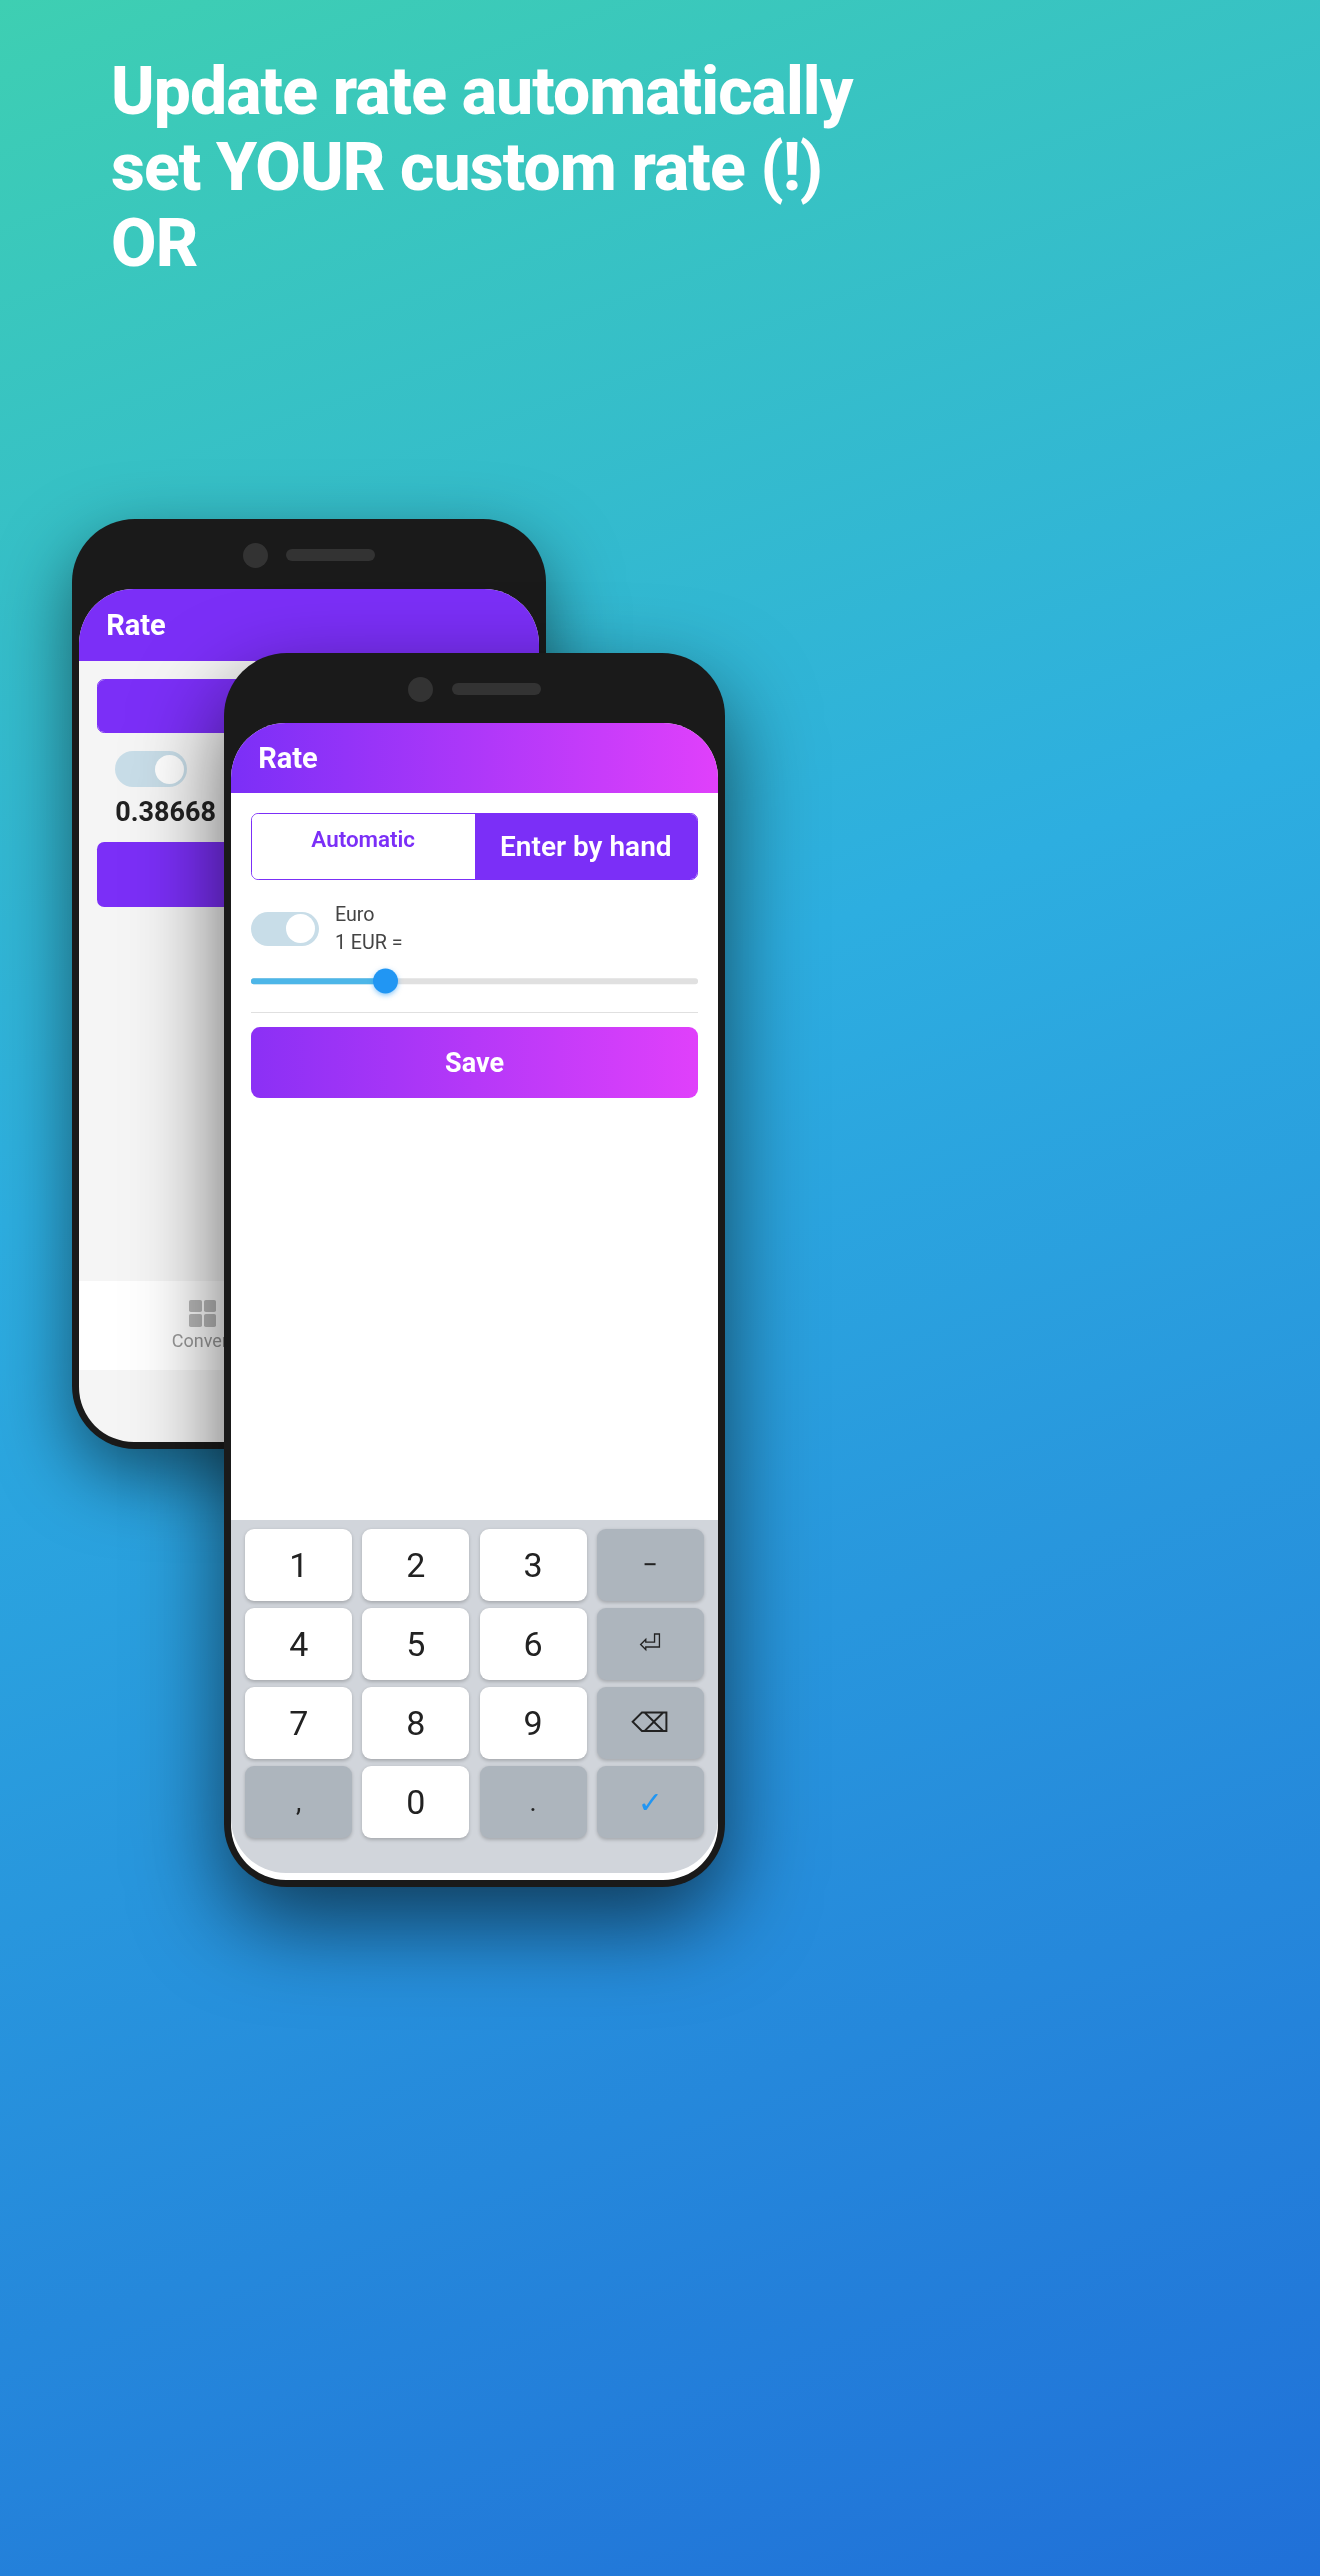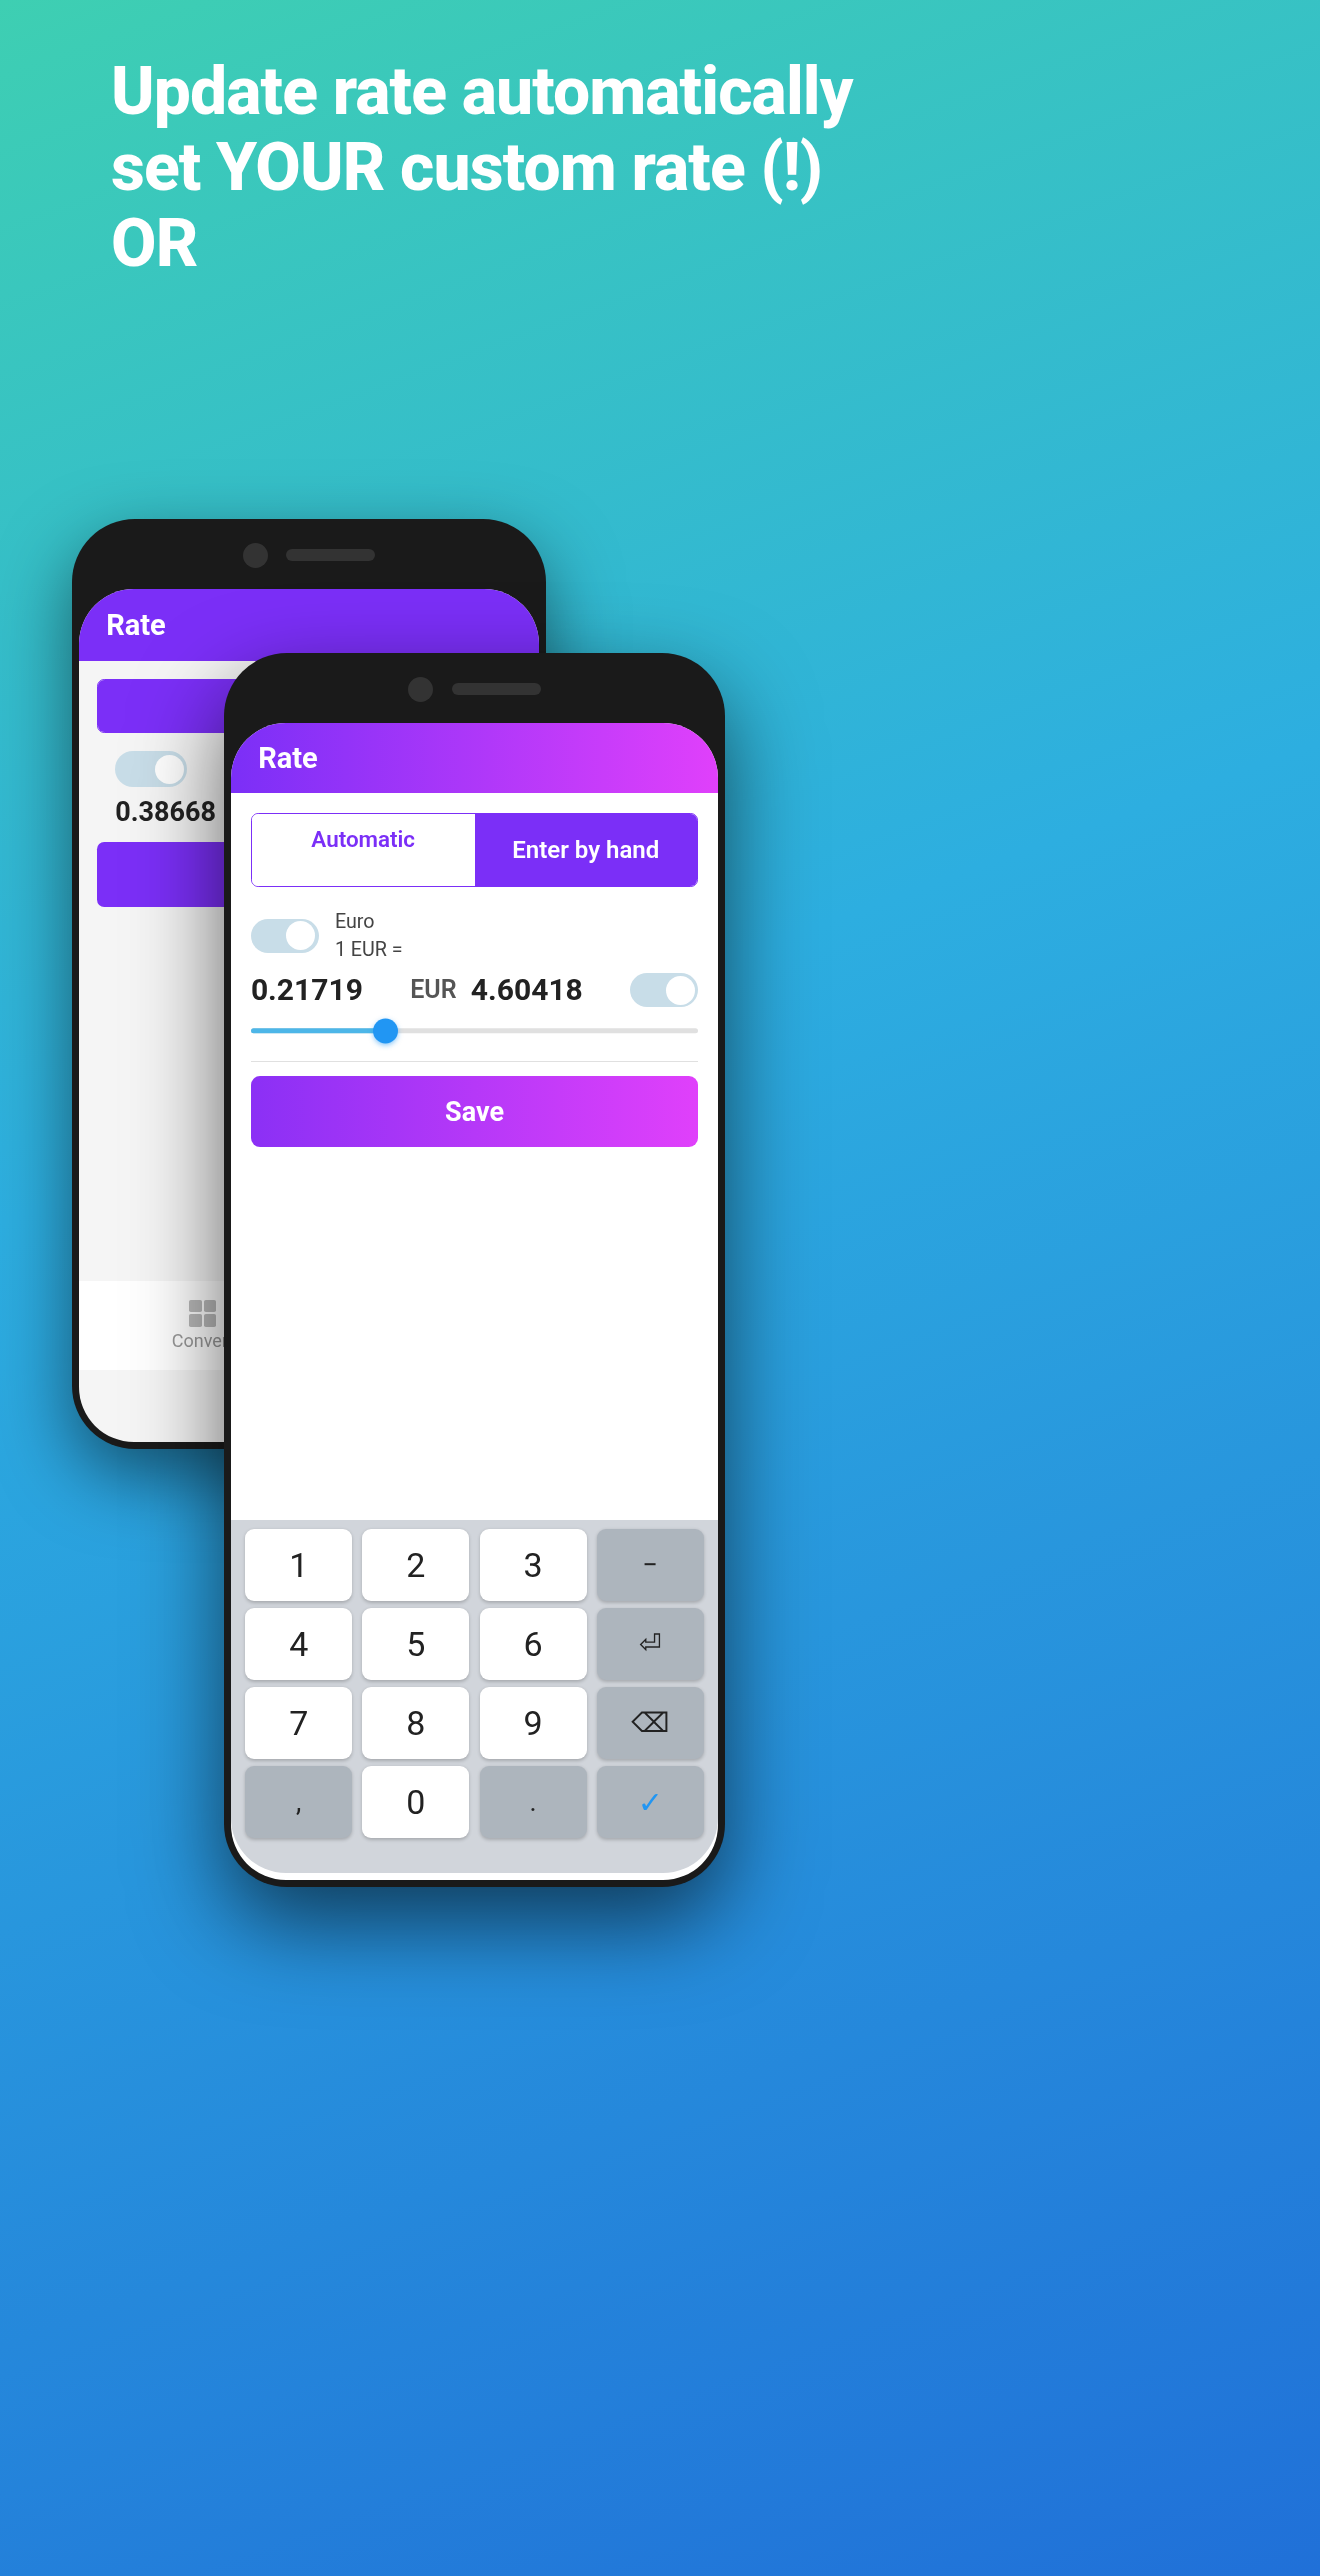--- a/index.html
+++ b/index.html
@@ -215,22 +215,22 @@
       text-align: center;
       padding: 12.5px 0;
       font-size: 22.4px;
       font-weight: 600;
     }
     .tab-hand-fg {
       flex: 1;
       background: #7b2ff7;
       color: white;
       text-align: center;
-      padding: 22px 0;
-      font-size: 24px;
+      padding: 16px 0;
+      font-size: 28px;
       font-weight: 600;
     }
 
     .rate-row {
       display: flex;
       align-items: center;
       gap: 16px;
       margin-bottom: 9px;
     }
     .toggle-off-fg {
@@ -446,28 +446,20 @@
       <div class="rate-row">
         <div class="toggle-off-fg">
           <div class="toggle-knob-off-fg"></div>
         </div>
         <div class="euro-info">
           <div>Euro</div>
           <div>1 EUR =</div>
         </div>
       </div>
 
-      <div class="rate-values-row">
-        <span class="rate-val-left">0.21719</span>
-        <span class="rate-currency">EUR</span>
-        <span class="rate-val-right">4.60418</span>
-        <div class="toggle-on-fg">
-          <div class="toggle-knob-on-fg"></div>
-        </div>
-      </div>
 
       <div class="slider-container">
         <div class="slider-track">
           <div class="slider-fill"></div>
         </div>
         <div class="slider-thumb"></div>
       </div>
 
       <div class="divider-line"></div>
 

